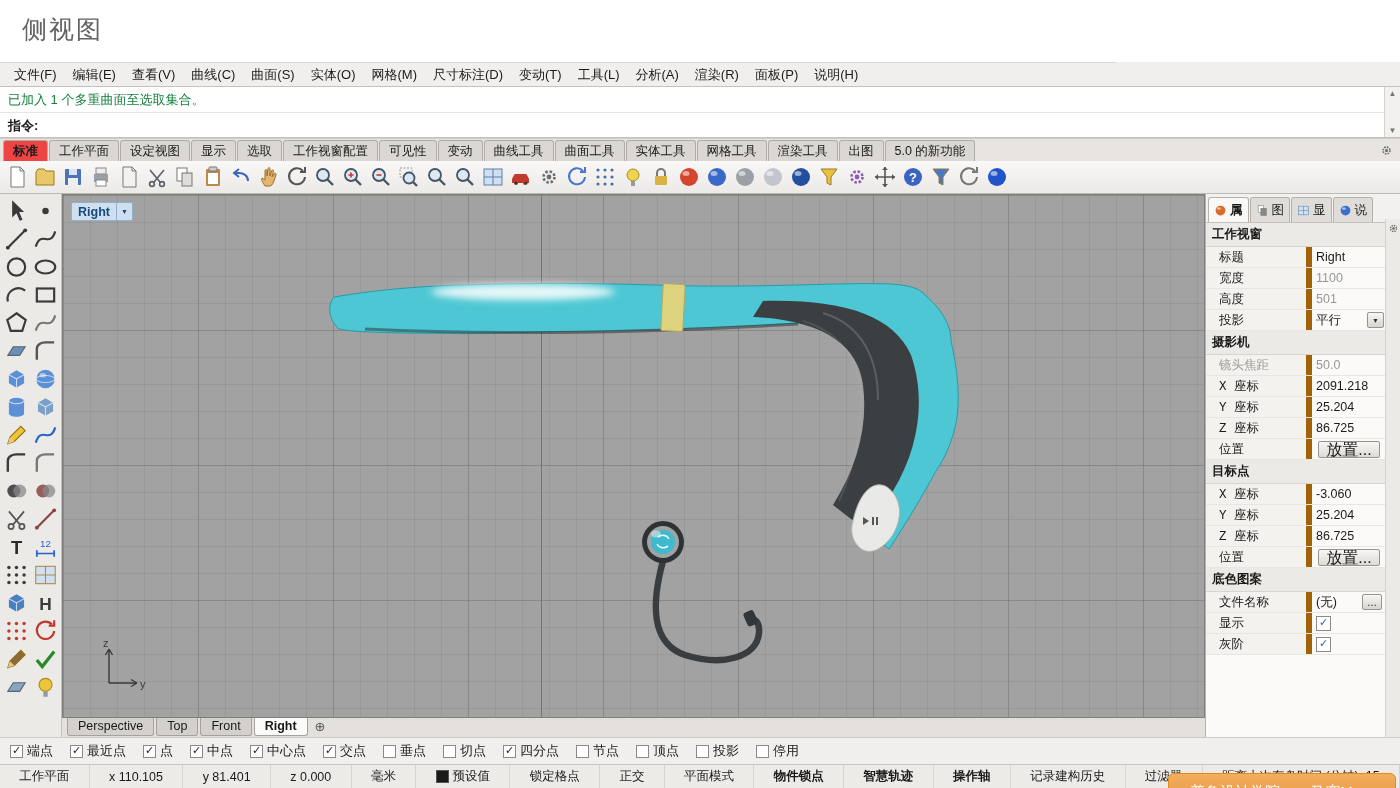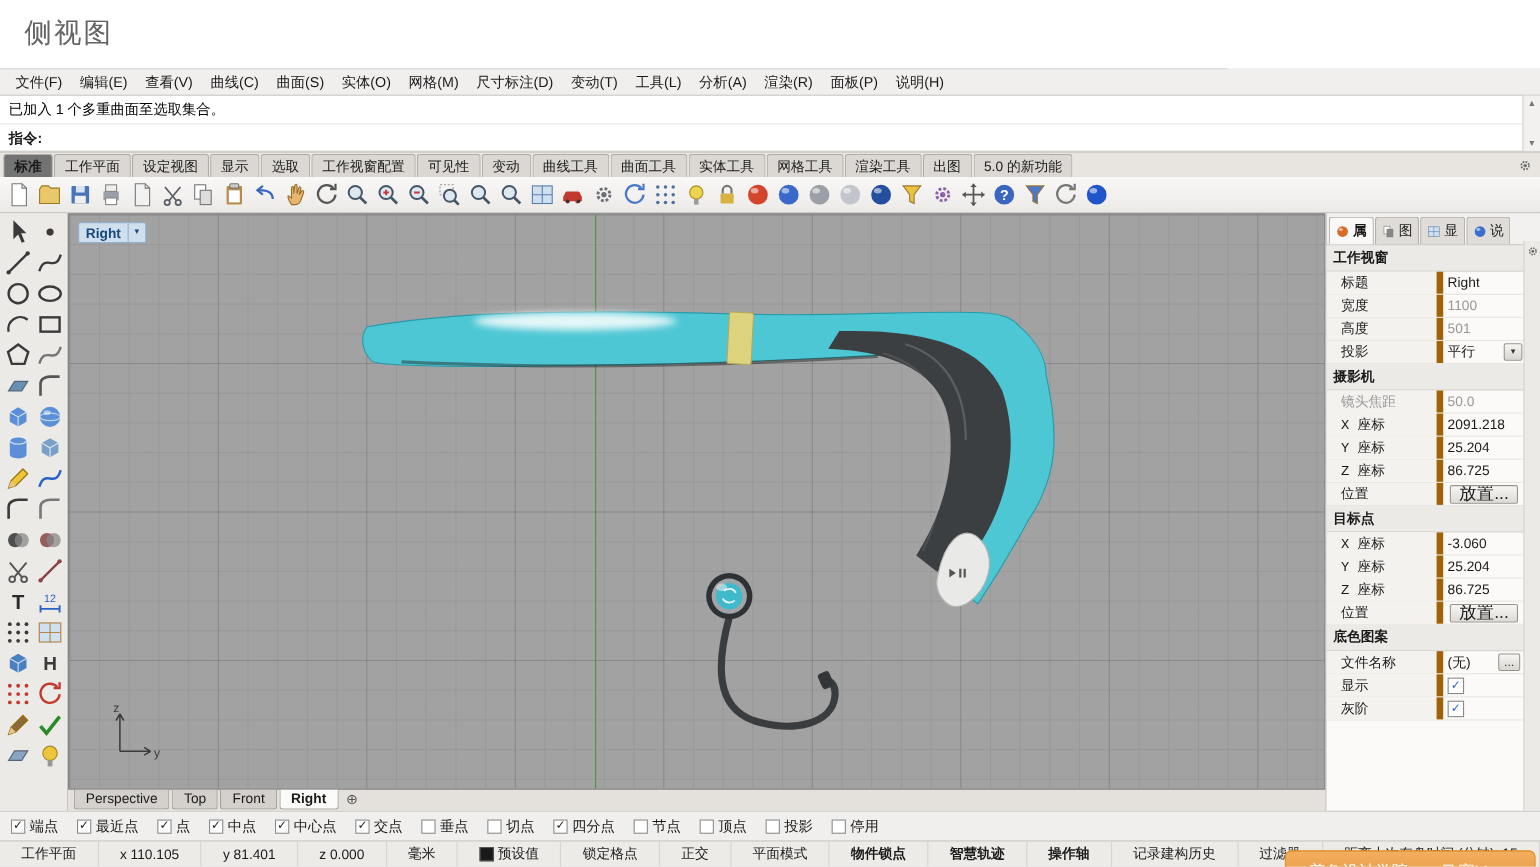--- a/index.html
+++ b/index.html
@@ -9,31 +9,31 @@
   .titlebar{position:absolute;left:0;top:0;width:1400px;height:62px;background:#ffffff;}
   .page-title{position:absolute;left:22px;top:13px;font-size:25px;color:#636363;letter-spacing:2px;}
   
   .menubar{position:absolute;left:0;top:62px;width:1116px;height:24px;background:#f0efee;
            border-top:1px solid #d8d8d8;display:flex;align-items:center;padding-left:6px;box-sizing:border-box;}
   .menu-item{padding:2px 8px;white-space:nowrap;cursor:default;}
   
   .cmdarea{position:absolute;left:0;top:86px;width:1400px;height:52px;background:#ffffff;
            border-top:1px solid #c5c2bd;border-bottom:1px solid #c5c2bd;box-sizing:border-box;}
   .cmd-line{height:25px;line-height:25px;padding:0 8px;white-space:nowrap;overflow:hidden;}
-  .cmd-history{border-bottom:1px solid #e6e6e6;color:#000000;}
+  .cmd-history{border-bottom:1px solid #e6e6e6;color:#15803d;}
   .cmd-prompt{font-weight:bold;}
   .cmd-scroll{position:absolute;right:0;top:0;width:15px;height:50px;background:#f2f1ef;border-left:1px solid #d5d2cd;
               display:flex;flex-direction:column;justify-content:space-between;align-items:center;}
   .sarrow{font-size:8px;color:#777;width:100%;text-align:center;padding:2px 0;cursor:default;}
   
   .tabbar{position:absolute;left:0;top:138px;width:1400px;height:23px;background:#e8e5e1;
           border-top:1px solid #cfccc7;display:flex;align-items:flex-end;padding-left:3px;box-sizing:border-box;}
   .ttab{font-size:12.5px;padding:2px 9px 1px;margin-right:1px;background:#dbd7d2;border:1px solid #b0ada8;
         border-bottom:none;border-radius:3px 3px 0 0;white-space:nowrap;cursor:default;}
-  .ttab.active{background:#737373;font-weight:bold;}
+  .ttab.active{background:#ef4444;font-weight:bold;}
   .tabbar-gear{width:15px;height:15px;margin-left:auto;margin-right:6px;align-self:center;}
   
   .maintoolbar{position:absolute;left:0;top:161px;width:1400px;height:33px;
                background:linear-gradient(#f9f8f7,#eceae7);border-bottom:1px solid #bdbab5;
                display:flex;align-items:center;padding:0 5px;gap:4px;box-sizing:border-box;}
   .ticon{width:24px;height:24px;flex:0 0 auto;border-radius:3px;cursor:default;}
   
   .lefttoolbar{position:absolute;left:0;top:194px;width:62px;height:543px;background:#eceae7;
                display:grid;grid-template-columns:27px 27px;gap:2px;justify-content:center;
                align-content:start;padding-top:4px;box-sizing:border-box;border-right:1px solid #c5c2bd;}

